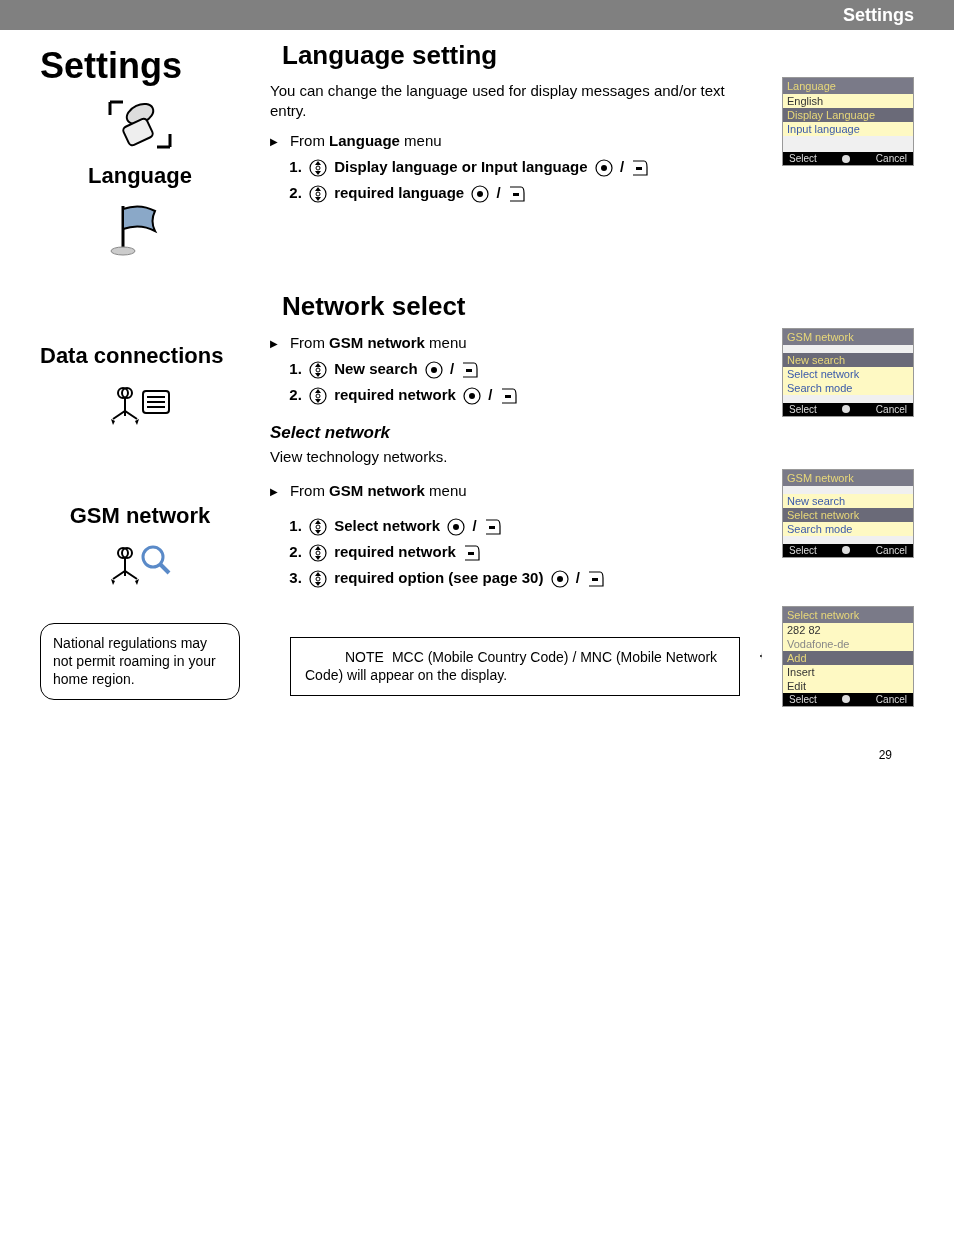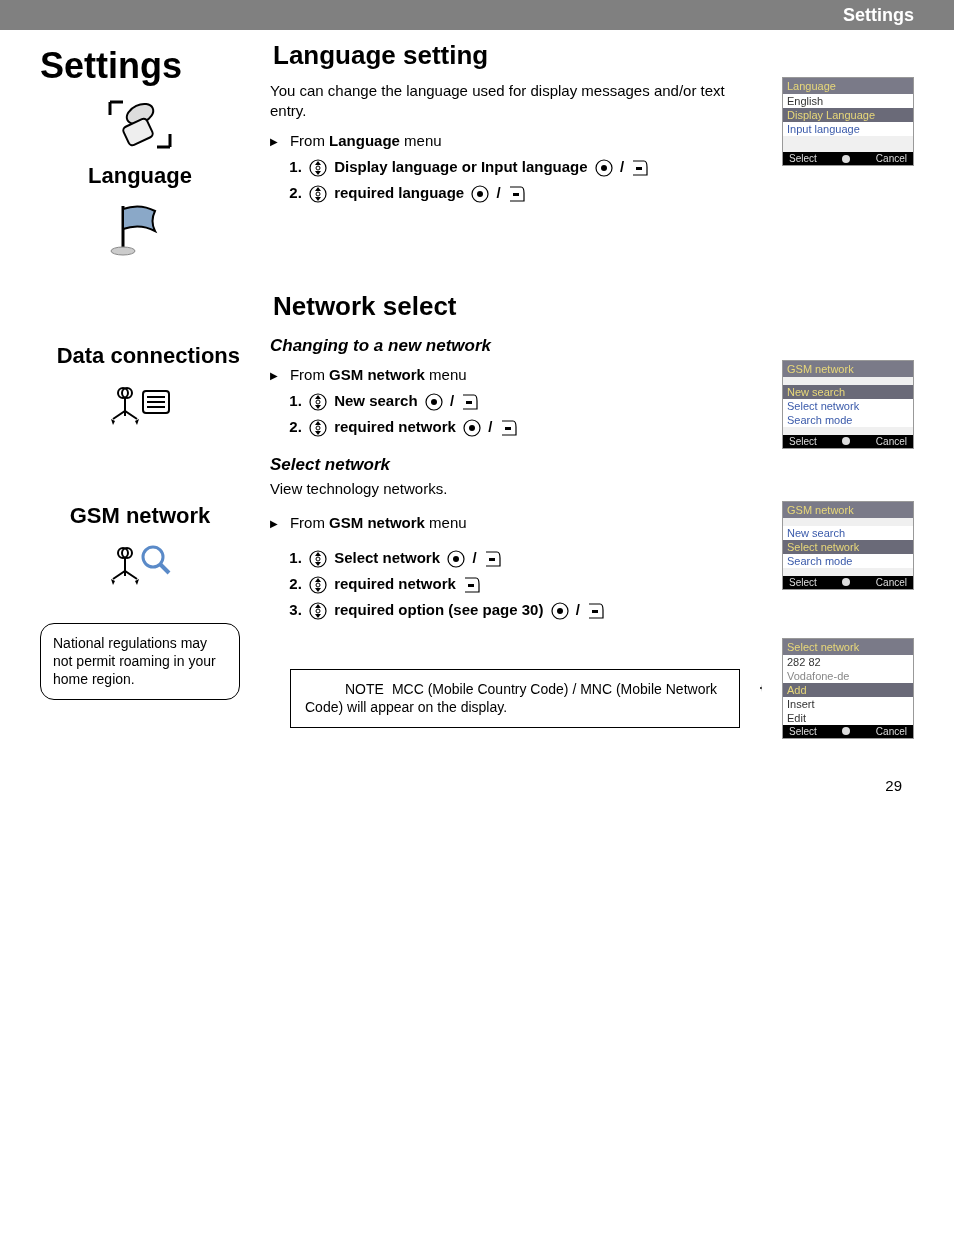--- a/index.html
+++ b/index.html
@@ -65,21 +65,21 @@
     border-radius: 14px;
     padding: 10px 12px;
     font-size: 14px;
     line-height: 1.3;
     margin-top: 20px;
   }
   h2.section {
     font-family: "Comic Sans MS", cursive, sans-serif;
     font-size: 26px;
     font-weight: bold;
-    margin: 0 0 6px 3px;
+    margin: 0 0 6px 12px;
   }
   h3.subsection {
     font-style: italic;
     font-weight: bold;
     font-size: 17px;
     margin: 14px 0 4px 0;
   }
   .body-text {
     margin: 4px 0 10px 0;
     line-height: 1.35;
@@ -149,21 +149,21 @@
     margin-bottom: 12px;
   }
   .screenshot .titlebar {
     background: #7a7a88;
     color: #e8d87a;
     padding: 2px 4px;
     font-size: 11px;
   }
   .screenshot .row {
     padding: 1px 4px;
-    background: #ffffff;
+    background: #fef9c3;
   }
   .screenshot .row.hl {
     background: #6a6a78;
     color: #e8d87a;
   }
   .screenshot .row.faded { color: #888; }
   .screenshot .row.blue { color: #3a5aaa; }
   .screenshot .softbar {
     background: #000000;
     color: #ddd;
@@ -173,23 +173,23 @@
     padding: 1px 6px;
     font-size: 10px;
   }
   .screenshot .softbar .dot {
     width: 8px; height: 8px; border-radius: 50%; background: #ddd;
   }
   .screenshot-spacer { height: 8px; background:#f0f0f0; }
   .section-block { margin-bottom: 70px; }
   .page-number {
     position: absolute;
-    right: 52px;
+    right: 62px;
     bottom: 15px;
-    font-size: 15px;
+    font-size: 12px;
   }
   .note-arrow-row {
     display: flex;
     align-items: center;
     gap: 20px;
   }
   .long-arrow {
     flex:1;
     display:flex;
     align-items:center;
@@ -221,21 +221,21 @@
       <div class="icon-placeholder">
         <svg width="70" height="55" viewBox="0 0 70 55">
           <line x1="18" y1="5" x2="18" y2="50" stroke="#000" stroke-width="3"></line>
           <path d="M18 8 Q35 2 50 10 Q45 20 50 30 Q35 22 18 28 Z" fill="#8aa8c8" stroke="#000" stroke-width="2"></path>
           <ellipse cx="18" cy="50" rx="12" ry="4" fill="#ccc" stroke="#888"></ellipse>
         </svg>
       </div>
     </div>
 
     <div class="sidebar-block" style="margin-bottom:60px">
-      <div class="sidebar-label" style="text-align:right">Data connections</div>
+      <div class="sidebar-label" style="text-align:left">Data connections</div>
       <div class="icon-placeholder">
         <svg width="70" height="55" viewBox="0 0 70 55">
           <circle cx="18" cy="12" r="5" fill="none" stroke="#000" stroke-width="2"></circle>
           <circle cx="22" cy="12" r="5" fill="none" stroke="#000" stroke-width="2"></circle>
           <line x1="20" y1="17" x2="20" y2="35" stroke="#000" stroke-width="2"></line>
           <path d="M8 38 L20 30 L32 38" fill="none" stroke="#000" stroke-width="2"></path>
           <polygon points="6,38 10,40 8,44" fill="#000"></polygon>
           <polygon points="34,38 30,40 32,44" fill="#000"></polygon>
           <rect x="38" y="10" width="26" height="22" rx="3" fill="#fff" stroke="#000" stroke-width="2"></rect>
           <line x1="42" y1="16" x2="60" y2="16" stroke="#000" stroke-width="2"></line>
@@ -338,21 +338,20 @@
               <span>Cancel</span>
             </div>
         </div>
       </div>
     </div>
 
 
     <div class="section-block" style="margin-bottom:0">
       <h2 class="section">Network select</h2>
 
-      <h3 class="subsection">Changing to a new network</h3>
 
       <div class="right-content-row">
         <div class="right-content-text">
           <p class="from-line">
             <span>From </span><b>GSM network</b><span> menu</span>
           </p>
           <ol class="steps">
             <li>
               <span class="nav-icon">
                   <svg viewBox="0 0 20 20">

